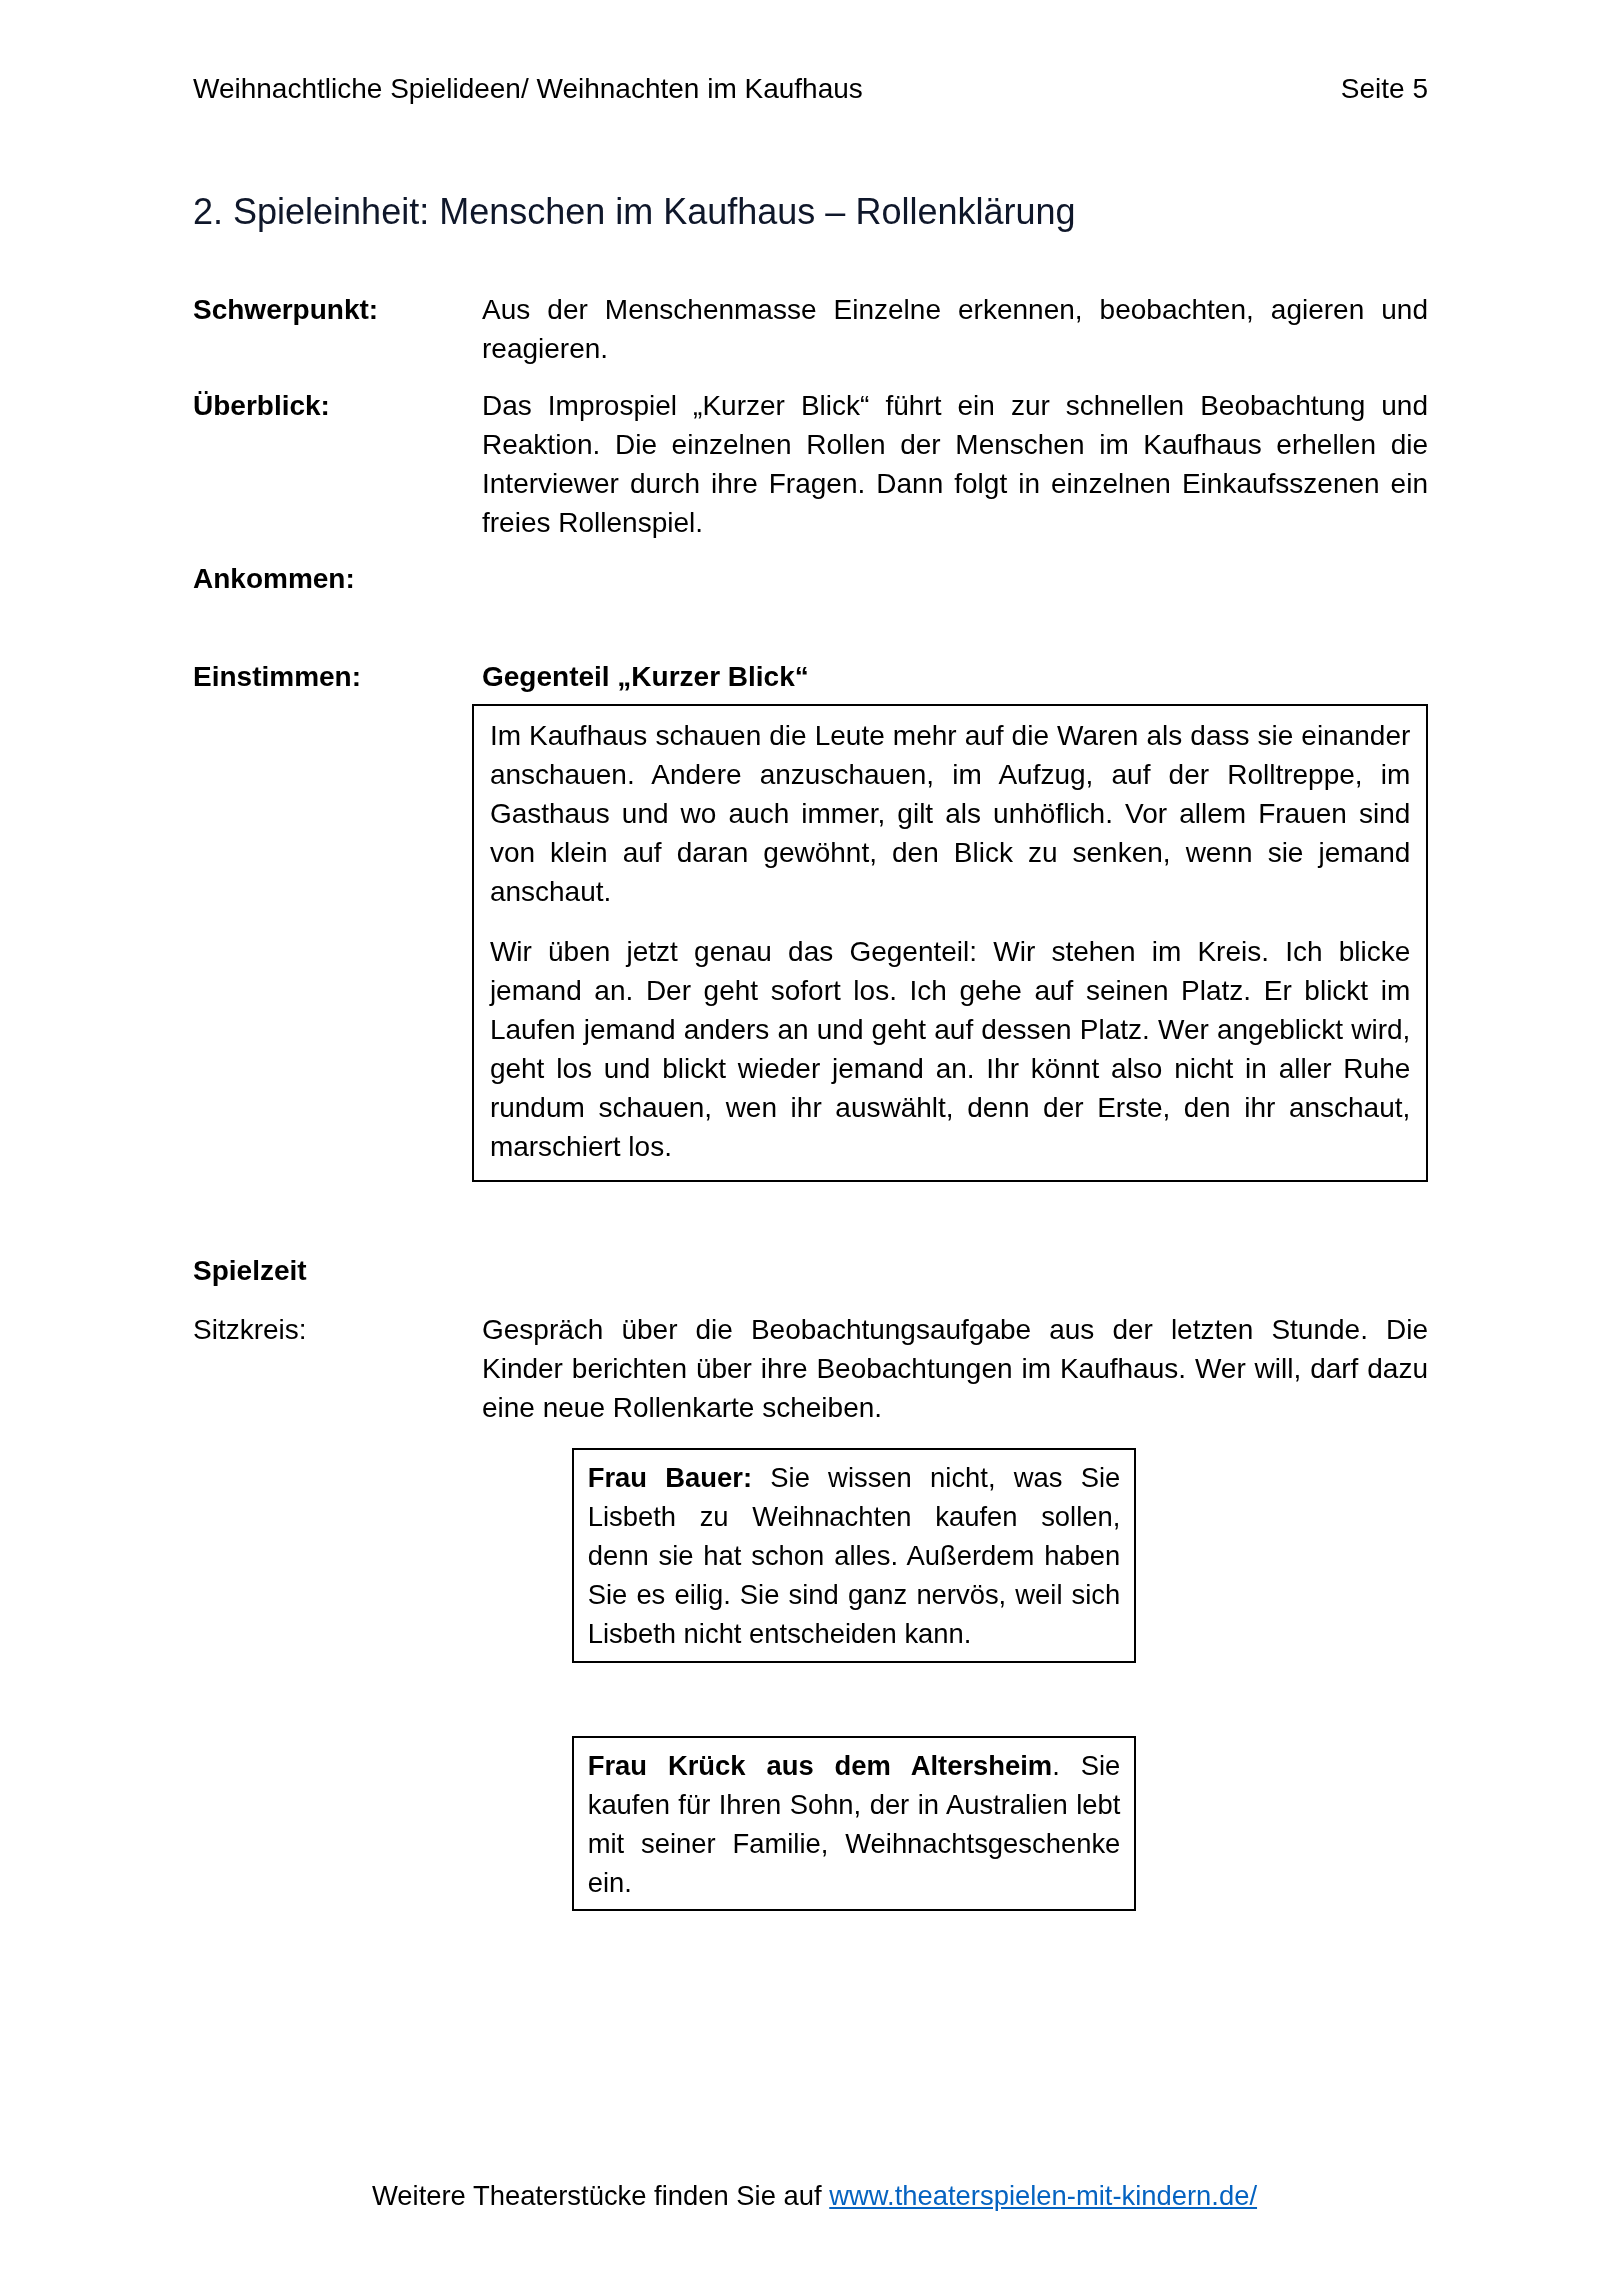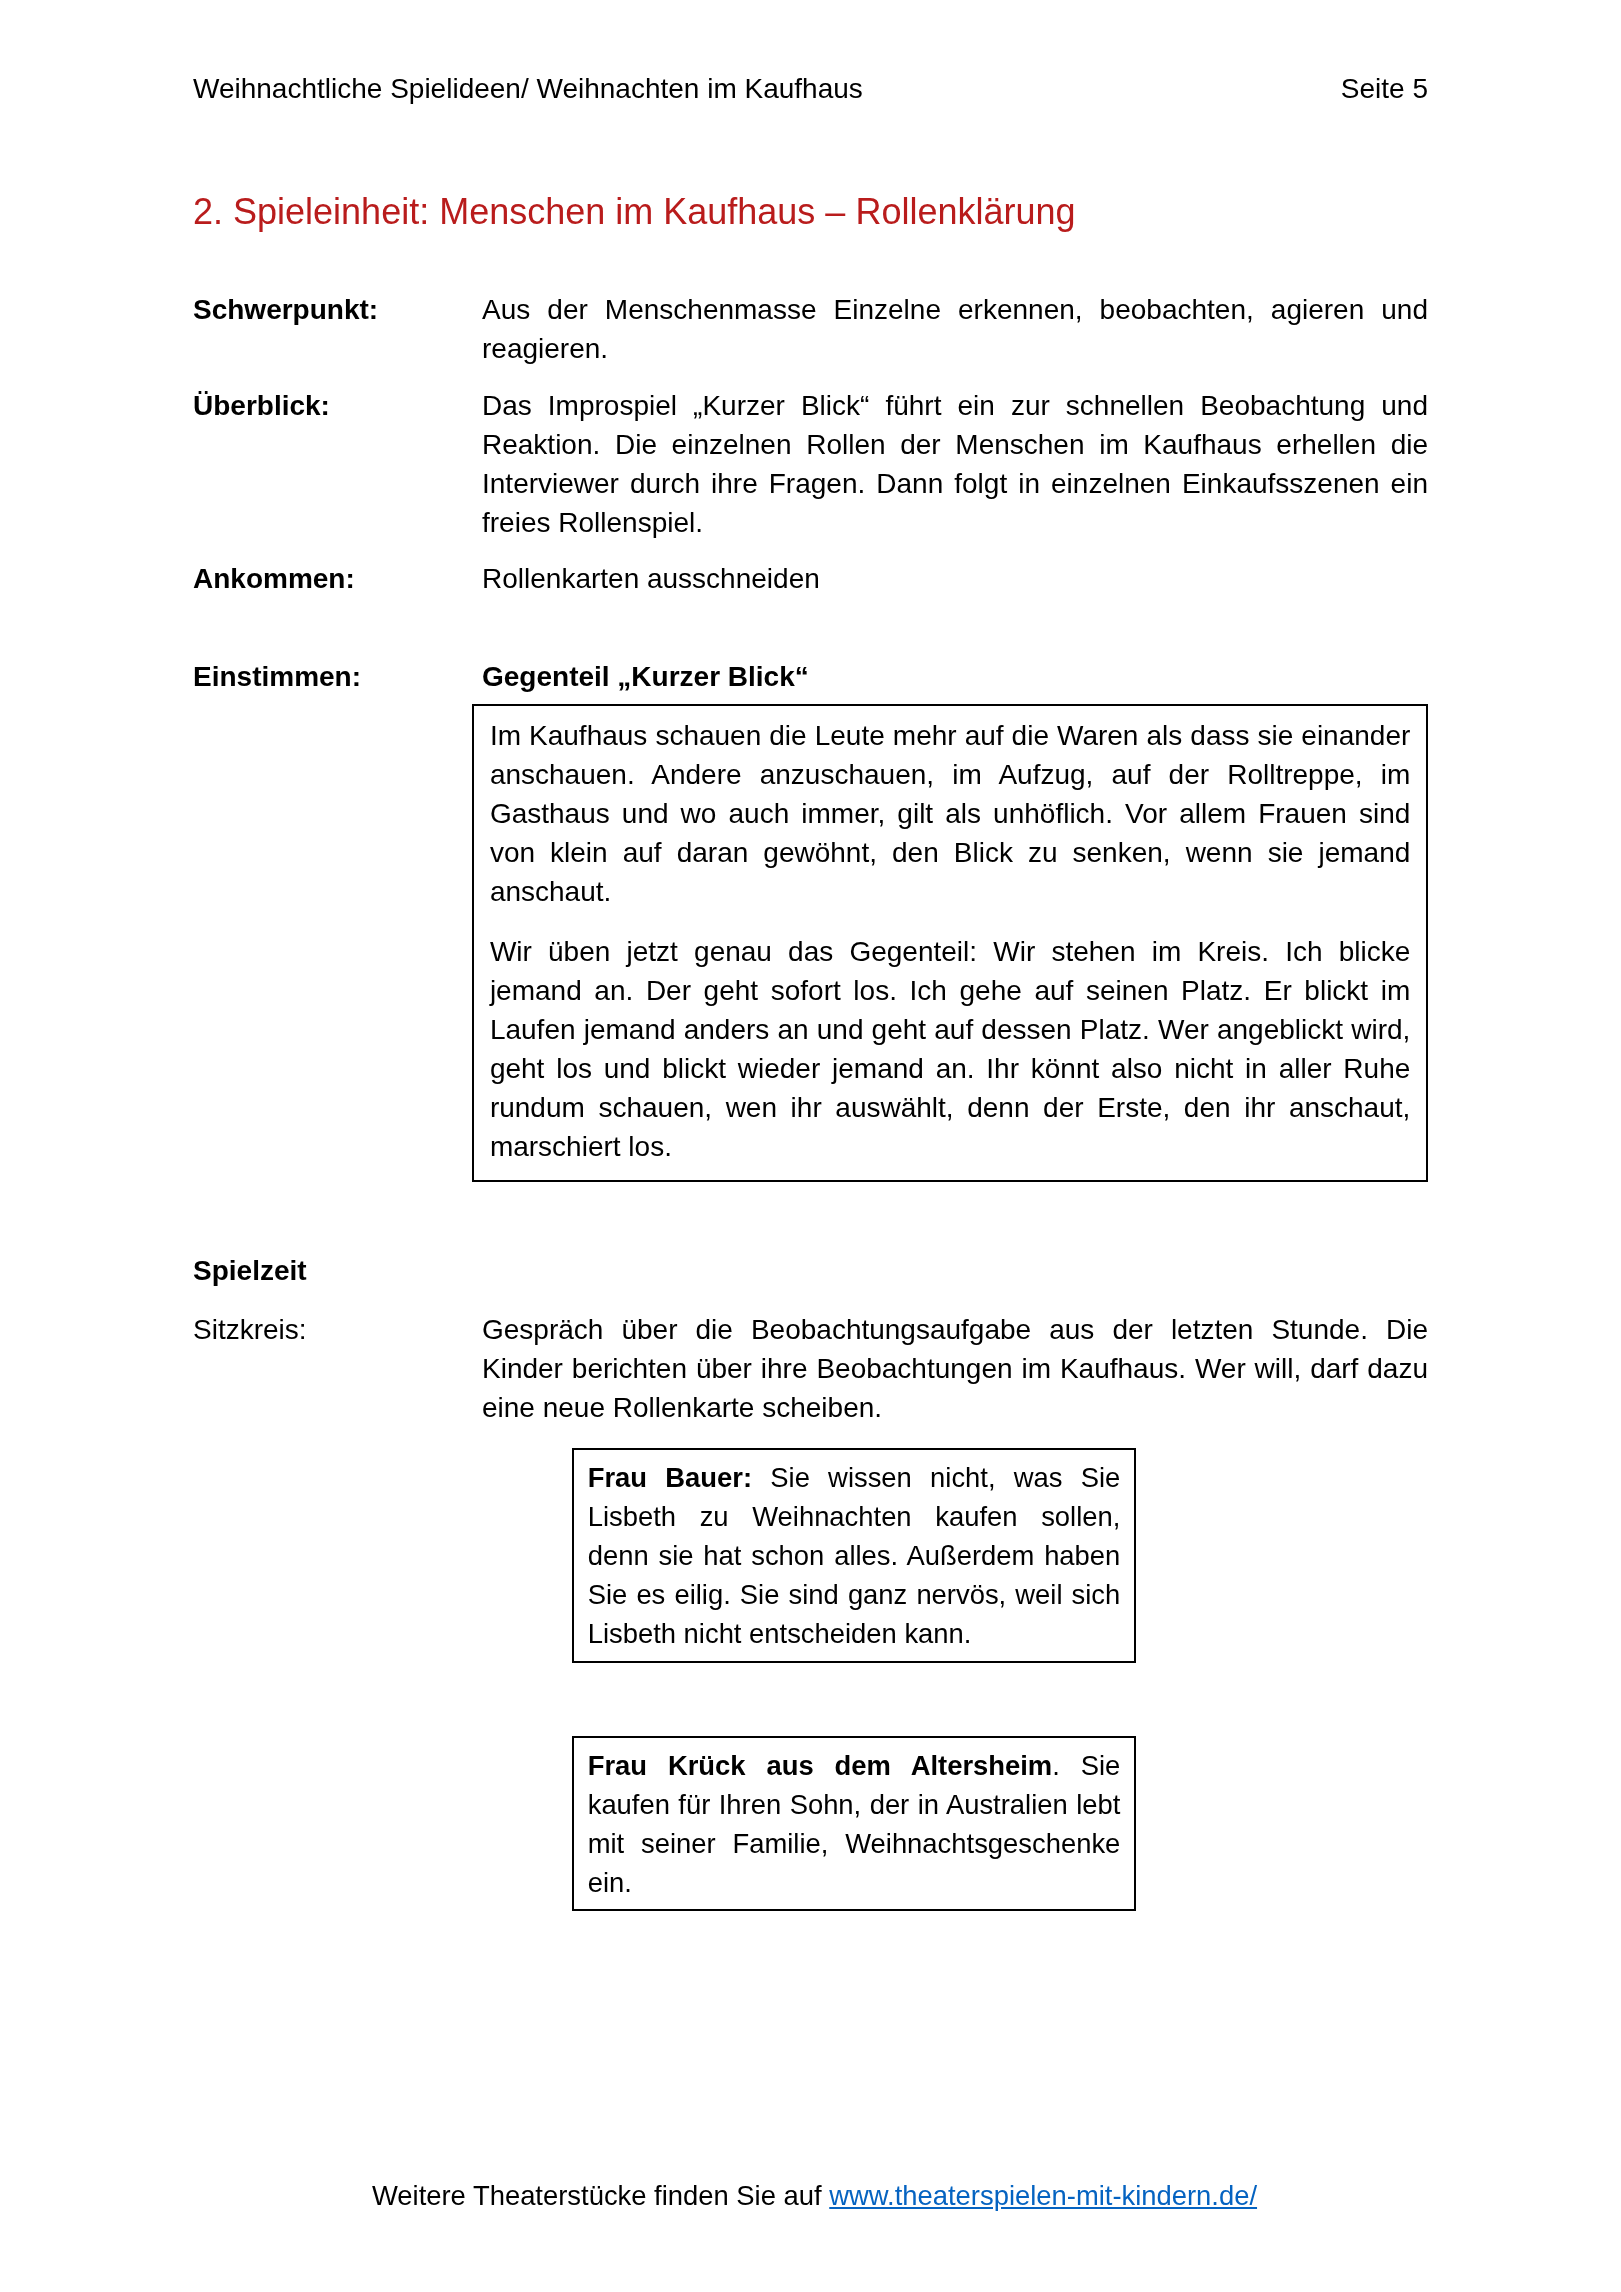--- a/index.html
+++ b/index.html
@@ -22,21 +22,21 @@
     display: flex;
     justify-content: space-between;
     align-items: baseline;
   }
 
   .section-heading {
     margin: 80px 0 0 0;
     font-size: 36px;
     line-height: 47px;
     font-weight: 400;
-    color: #b91c1c;
+    color: #0f172a;
   }
 
   .row { display: flex; align-items: flex-start; }
   .row .label { flex: 0 0 289px; width: 289px; }
   .row .content { flex: 1 1 auto; text-align: justify; }
   .bold { font-weight: 700; }
 
   .row-schwerpunkt   { margin-top: 55px; }
   .row-material      { margin-top: 17.6px; }
   .row-ueberblick    { margin-top: 17.6px; }
@@ -105,21 +105,20 @@
   </div>
 
 
   <div class="row row-ueberblick">
     <div class="label bold">Überblick:</div>
     <div class="content">Das Improspiel „Kurzer Blick“ führt ein zur schnellen Beobachtung und Reaktion. Die einzelnen Rollen der Menschen im Kaufhaus erhellen die Interviewer durch ihre Fragen. Dann folgt in einzelnen Einkaufsszenen ein freies Rollenspiel.</div>
   </div>
 
   <div class="row row-ankommen">
     <div class="label bold">Ankommen:</div>
-    <div class="content">Rollenkarten ausschneiden</div>
   </div>
 
   <div class="row row-einstimmen">
     <div class="label bold">Einstimmen:</div>
     <div class="content bold">Gegenteil „Kurzer Blick“</div>
   </div>
 
   <div class="row box-row">
     <div class="label"></div>
     <div class="impro-box">

